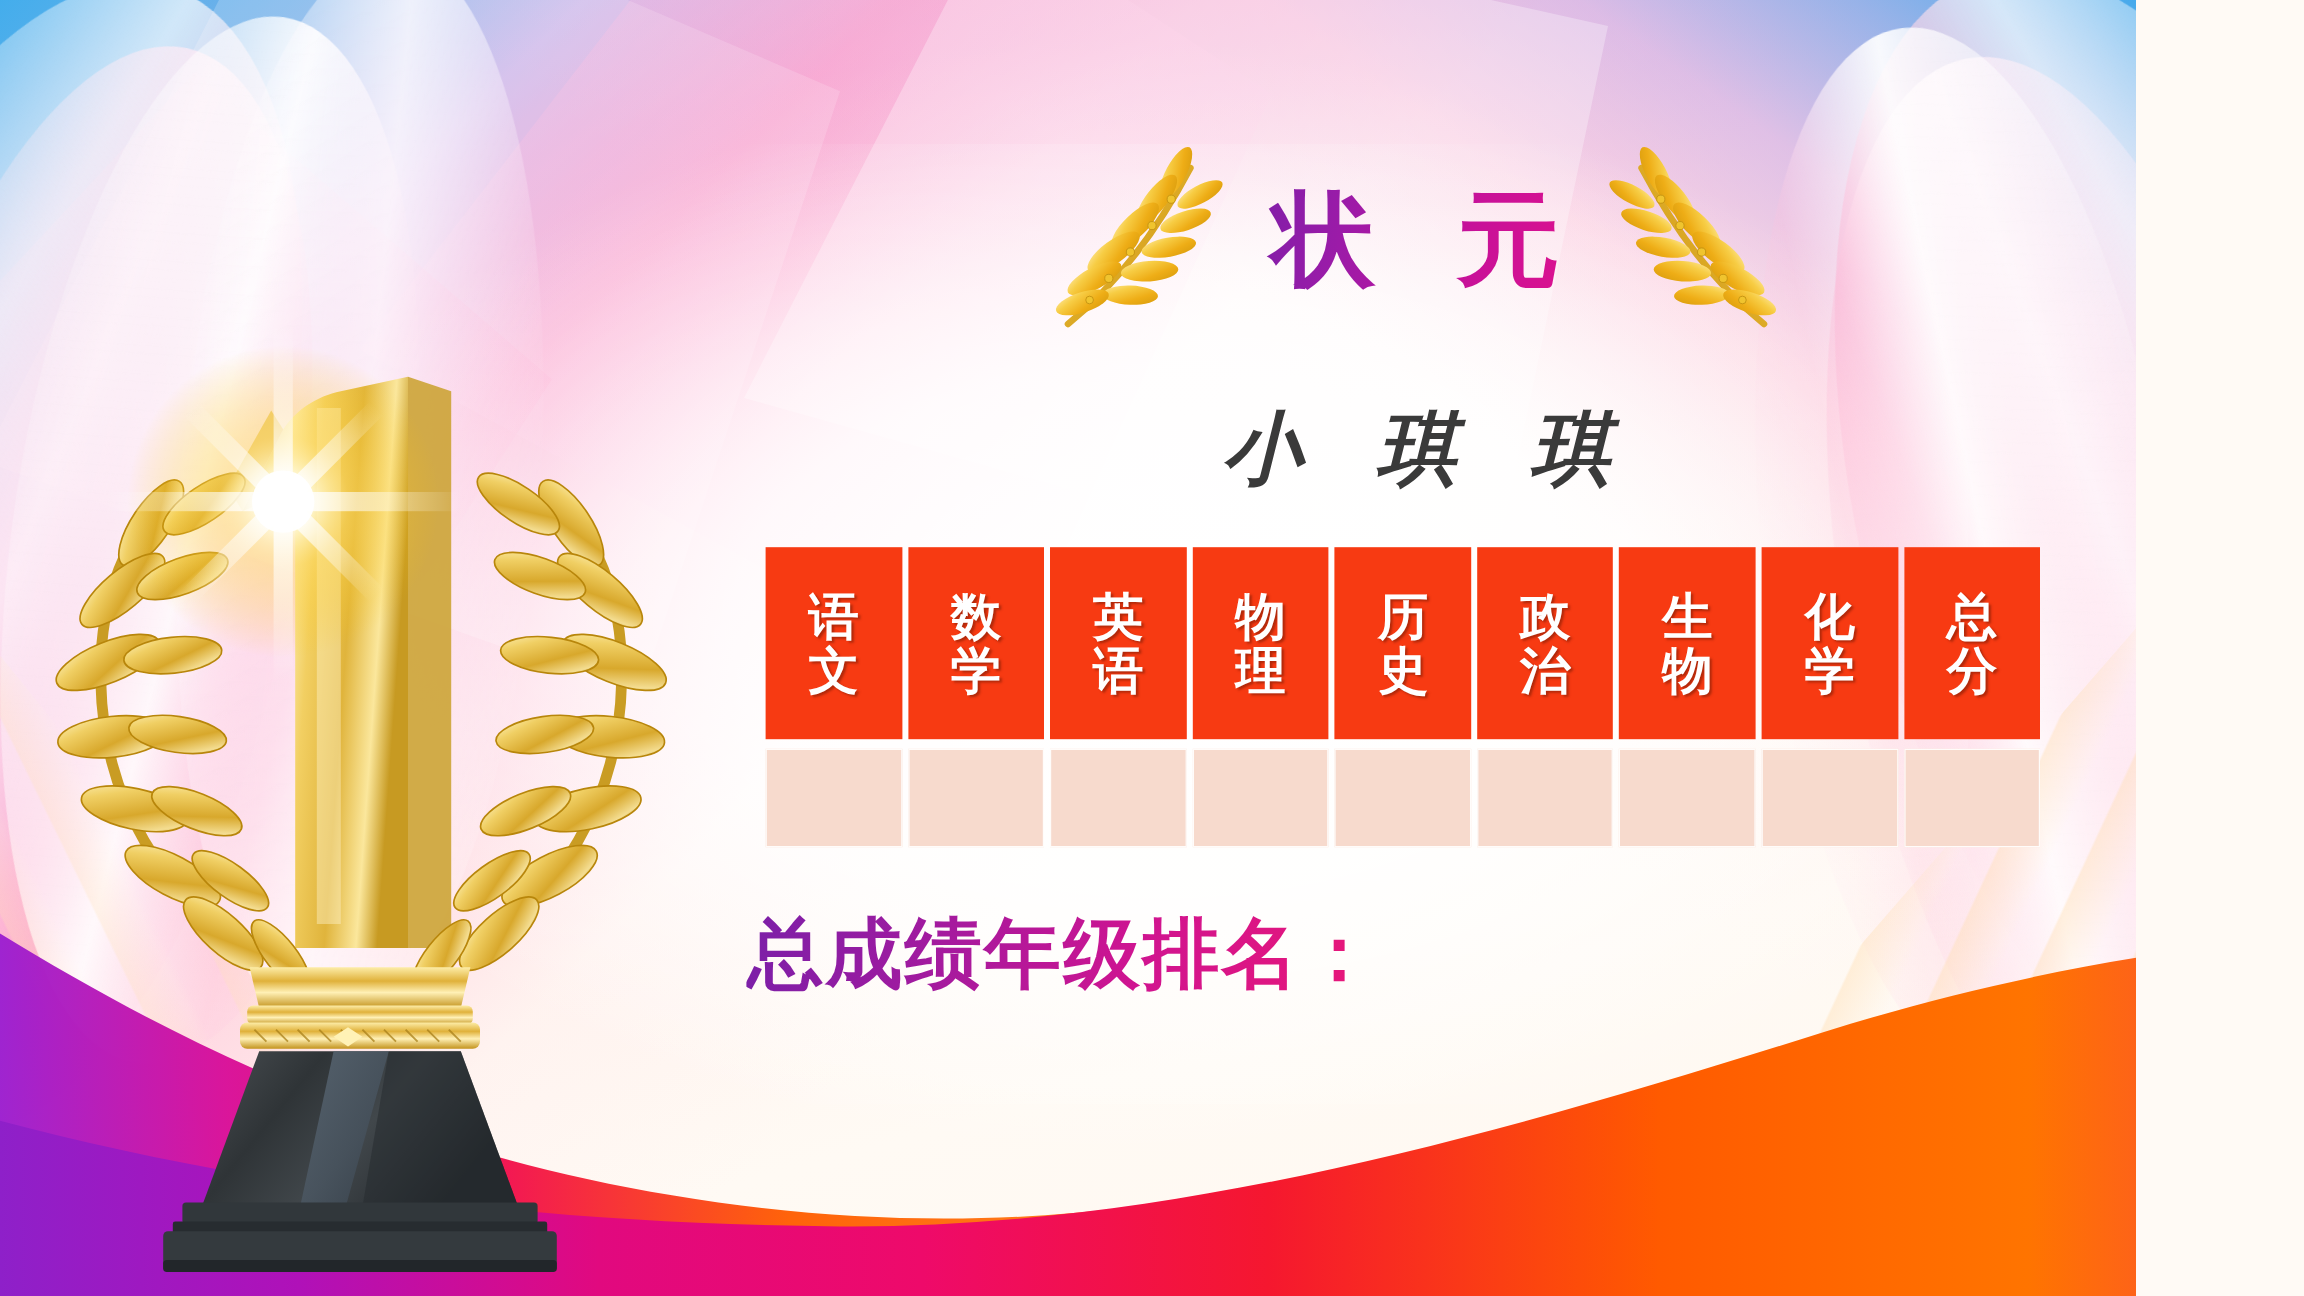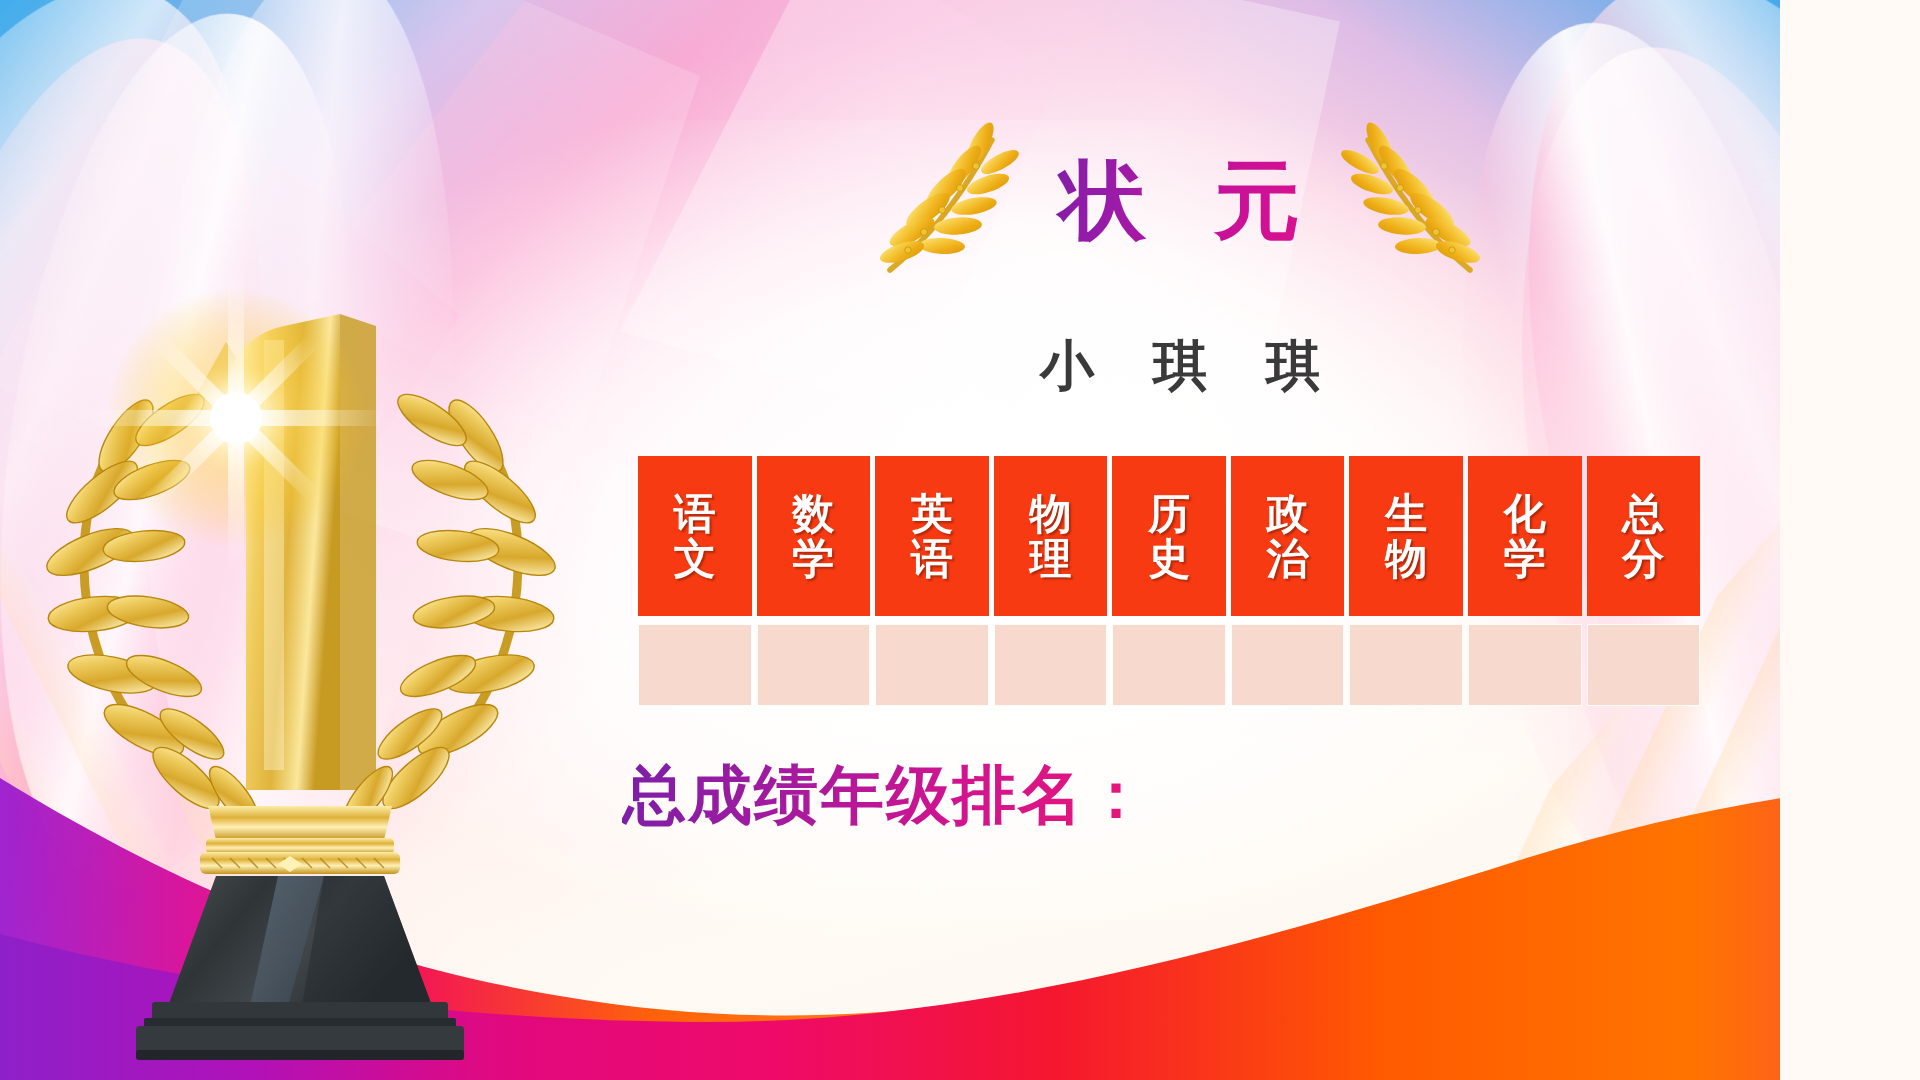--- a/index.html
+++ b/index.html
@@ -170,22 +170,22 @@
     -webkit-background-clip:text; background-clip:text;
     -webkit-text-fill-color:transparent; color:transparent;
     white-space:nowrap;
     padding:0 6px;
   }
 
   
   #student-name {
     position:absolute; left:860px; top:330px; width:640px;
     text-align:center;
-    font-size:54px; font-weight:700; letter-spacing:22px; text-indent:22px;
-    color:#3a3a3a; white-space:nowrap;
+    font-size:66px; font-weight:700; letter-spacing:22px; text-indent:22px;
+    color:#3a3a3a; white-space:nowrap;font-style:italic;
   }
 
   
   #score-table {
     position:absolute; left:638px; top:456px; width:1062px;
   }
   .tbl-head { display:flex; gap:5px; }
   .tbl-body { display:flex; gap:5px; margin-top:8px; }
 
   .th {

